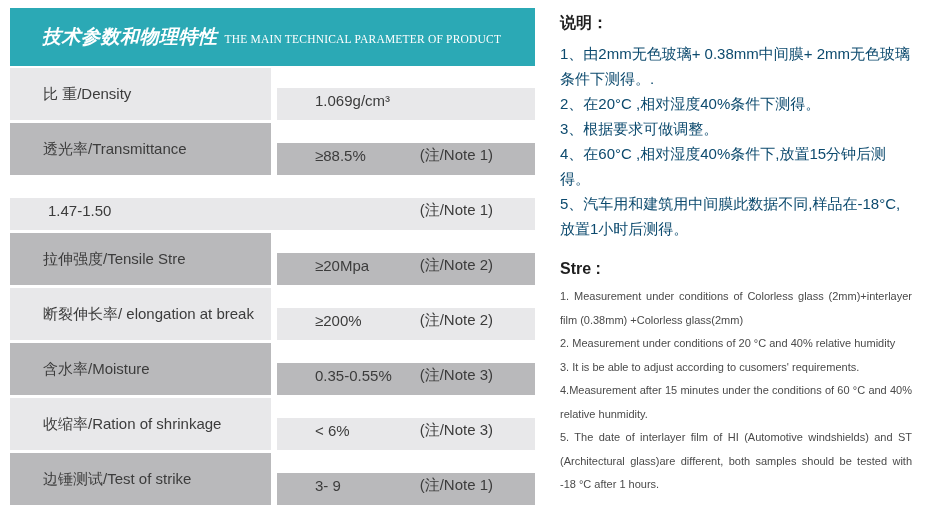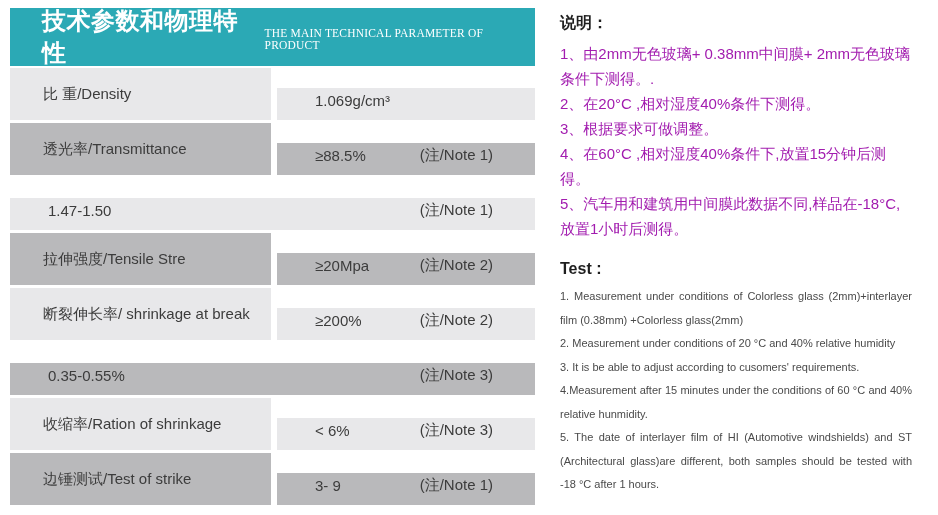--- a/index.html
+++ b/index.html
@@ -14,35 +14,35 @@
     width:938px;height:515px;background:#ffffff;position:relative;
     font-family:"Liberation Sans","DejaVu Sans",sans-serif;
     -webkit-font-smoothing:antialiased;
   }
   
   .spec-table{position:absolute;left:10px;top:8px;width:525px;}
   .spec-header{
     background:var(--teal);height:58px;display:flex;align-items:center;
     padding-left:32px;box-sizing:border-box;margin-bottom:2px;color:#ffffff;
   }
-  .spec-header .zh{font-size:24px;font-weight:bold;letter-spacing:0.5px;}
+  .spec-header .zh{font-size:19px;font-weight:bold;letter-spacing:0.5px;font-style:italic;}
   .spec-header .en{font-size:11.5px;margin-left:7px;margin-top:3px;letter-spacing:0.2px;font-family:Liberation Serif, serif;}
   .t-body .t-row{display:flex;gap:6px;margin-bottom:3px;height:52px;}
   .t-body .t-row > div{display:flex;align-items:center;box-sizing:border-box;}
   .cell-label{width:261px;padding-left:33px;font-size:15px;color:var(--table-text);}
   .cell-value{
     flex:1;justify-content:space-between;padding:0 42px 8px 38px;
     font-size:15px;color:var(--table-text);margin-top:20px;
   }
   .t-body div.t-row:nth-of-type(odd) > div{background:var(--row-light);}
   .t-body div.t-row:nth-of-type(even) > div{background:var(--row-dark);}
   
   .right-panel{position:absolute;left:560px;top:13px;width:352px;color:var(--panel-text);}
   .sec-heading{font-size:16px;font-weight:bold;color:#1f1f1f;margin-bottom:7px;}
-  .cn-notes .item{font-size:15px;line-height:25px;color:#a21caf;}
+  .cn-notes .item{font-size:15px;line-height:25px;color:#0c4a6e;}
   .note-section{margin-top:19px;}
   .en-notes .item{font-size:11px;line-height:23.5px;text-align:justify;color:#4a4a4a;}
 </style>
 </head>
 <body>
 
 <div class="spec-table">
   <div class="spec-header">
     <span class="zh">技术参数和物理特性</span>
     <span class="en">THE MAIN TECHNICAL PARAMETER OF PRODUCT</span>
@@ -74,28 +74,29 @@
 
       <div class="t-row">
         <div class="cell-label">拉伸强度/Tensile Stre</div>
         <div class="cell-value">
           <span>≥20Mpa</span>
           <span>(注/Note 2)</span>
         </div>
       </div>
 
       <div class="t-row">
-        <div class="cell-label">断裂伸长率/ shrinkage at break</div>
+        <div class="cell-label">断裂伸长率/ elongation at break</div>
         <div class="cell-value">
           <span>≥200%</span>
           <span>(注/Note 2)</span>
         </div>
       </div>
 
       <div class="t-row">
+        <div class="cell-label">含水率/Moisture</div>
         <div class="cell-value">
           <span>0.35-0.55%</span>
           <span>(注/Note 3)</span>
         </div>
       </div>
 
       <div class="t-row">
         <div class="cell-label">收缩率/Ration of shrinkage</div>
         <div class="cell-value">
           <span>&lt; 6%</span>
@@ -130,21 +131,21 @@
         <div class="item">2、在20°C ,相对湿度40%条件下测得。</div>
 
         <div class="item">3、根据要求可做调整。</div>
 
         <div class="item">4、在60°C ,相对湿度40%条件下,放置15分钟后测得。</div>
 
         <div class="item">5、汽车用和建筑用中间膜此数据不同,样品在-18°C, 放置1小时后测得。</div>
       </div>
   </div>
   <div class="note-section en-notes">
-    <div class="sec-heading">Test :</div>
+    <div class="sec-heading">Stre :</div>
     <div>
 
         <div class="item">1. Measurement under conditions of Colorless glass (2mm)+interlayer film (0.38mm) +Colorless glass(2mm)</div>
 
         <div class="item">2. Measurement under conditions of 20 °C and 40% relative humidity</div>
 
         <div class="item">3. It is be able to adjust according to cusomers' requirements.</div>
 
         <div class="item">4.Measurement after 15 minutes under the conditions of 60 °C and 40% relative hunmidity.</div>
 

